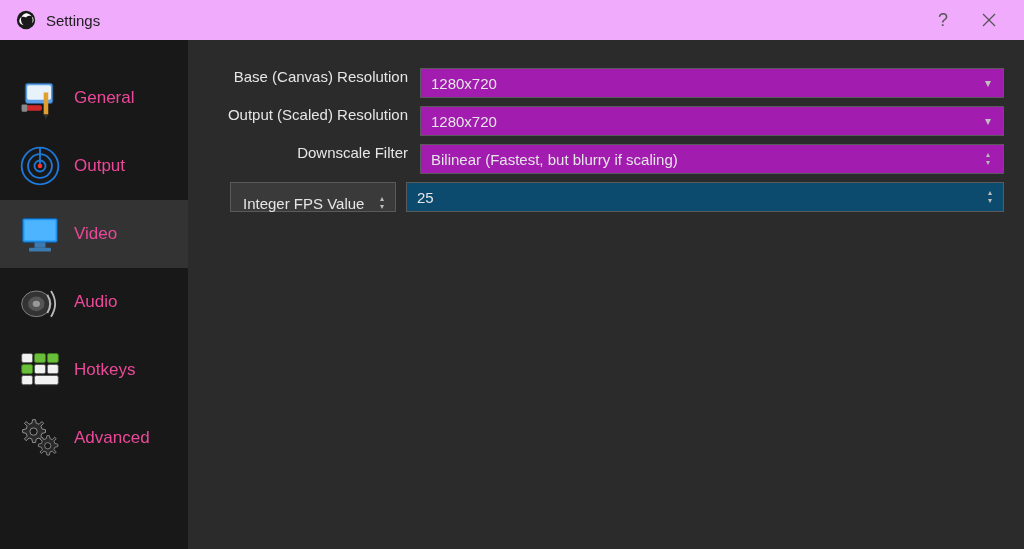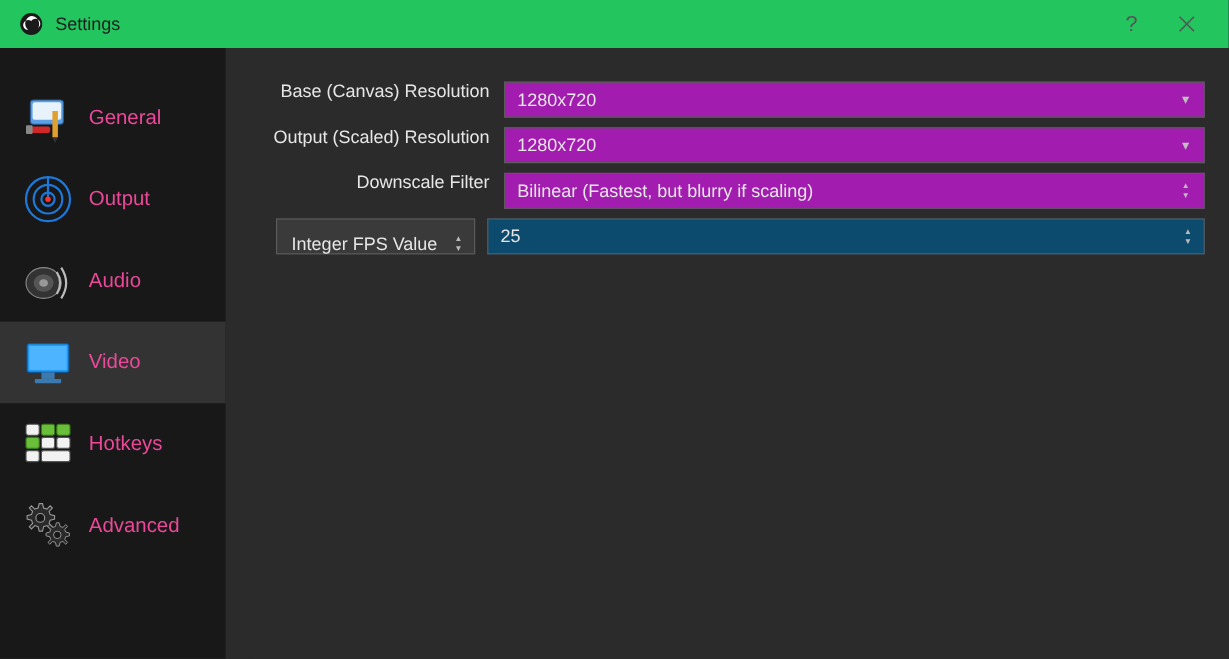--- a/index.html
+++ b/index.html
@@ -1,21 +1,21 @@
 <!DOCTYPE html>
 <html><head>
 <meta charset="utf-8">
 <style>
   * { box-sizing: border-box; margin: 0; padding: 0; font-family: "Segoe UI", Arial, sans-serif; }
   html, body { width: 1024px; height: 549px; background: #2b2b2b; color: #e6e6e6; overflow: hidden; }
 
   
   .titlebar {
     height: 40px;
-    background: #22c55e;
+    background: #f0abfc;
     color: #202020;
     display: flex;
     align-items: center;
     padding: 0 12px 0 16px;
     font-size: 15px;
   }
   .titlebar .app-icon {
     width: 20px; height: 20px;
     margin-right: 10px;
     display: flex; align-items: center; justify-content: center;
@@ -214,44 +214,44 @@
           <circle cx="24" cy="24" r="20" fill="none" stroke="#1e78d8" stroke-width="2"></circle>
           <circle cx="24" cy="24" r="13" fill="none" stroke="#1e78d8" stroke-width="2"></circle>
           <circle cx="24" cy="24" r="6" fill="none" stroke="#1e78d8" stroke-width="2"></circle>
           <line x1="24" y1="24" x2="24" y2="4" stroke="#1e78d8" stroke-width="2"></line>
           <circle cx="24" cy="24" r="2.5" fill="#ff3030"></circle>
         </svg>
       </div>
       <span>Output</span>
     </div>
 
+    <div class="side-item selected">
+      <div class="side-icon">
+        <svg viewBox="0 0 48 48">
+          <rect x="5" y="7" width="38" height="26" rx="2" fill="#2196f3" stroke="#0d5aa0" stroke-width="1"></rect>
+          <rect x="7" y="9" width="34" height="22" fill="#4db4ff"></rect>
+          <rect x="7" y="9" width="34" height="22" fill="url(#g1)"></rect>
+          <rect x="18" y="33" width="12" height="6" fill="#3a7ab0"></rect>
+          <rect x="12" y="39" width="24" height="4" rx="1" fill="#3a7ab0"></rect>
+        </svg>
+      </div>
+      <span>Video</span>
+    </div>
+
     <div class="side-item">
       <div class="side-icon">
         <svg viewBox="0 0 48 48">
           <ellipse cx="20" cy="26" rx="16" ry="14" fill="#333" stroke="#888" stroke-width="1"></ellipse>
           <ellipse cx="20" cy="26" rx="9" ry="8" fill="#555"></ellipse>
           <ellipse cx="20" cy="26" rx="4" ry="3.5" fill="#999"></ellipse>
           <path d="M32 16 q6 10 0 20" fill="none" stroke="#bbb" stroke-width="2"></path>
           <path d="M36 12 q9 14 0 28" fill="none" stroke="#bbb" stroke-width="2"></path>
         </svg>
       </div>
       <span>Audio</span>
-    </div>
-
-    <div class="side-item selected">
-      <div class="side-icon">
-        <svg viewBox="0 0 48 48">
-          <rect x="5" y="7" width="38" height="26" rx="2" fill="#2196f3" stroke="#0d5aa0" stroke-width="1"></rect>
-          <rect x="7" y="9" width="34" height="22" fill="#4db4ff"></rect>
-          <rect x="7" y="9" width="34" height="22" fill="url(#g1)"></rect>
-          <rect x="18" y="33" width="12" height="6" fill="#3a7ab0"></rect>
-          <rect x="12" y="39" width="24" height="4" rx="1" fill="#3a7ab0"></rect>
-        </svg>
-      </div>
-      <span>Video</span>
     </div>
 
     <div class="side-item">
       <div class="side-icon">
         <svg viewBox="0 0 48 48">
           <rect x="4" y="6" width="12" height="10" rx="2" fill="#f2f2f2" stroke="#555"></rect>
           <rect x="18" y="6" width="12" height="10" rx="2" fill="#6abf3a" stroke="#3a7a1a"></rect>
           <rect x="32" y="6" width="12" height="10" rx="2" fill="#6abf3a" stroke="#3a7a1a"></rect>
           <rect x="4" y="18" width="12" height="10" rx="2" fill="#6abf3a" stroke="#3a7a1a"></rect>
           <rect x="18" y="18" width="12" height="10" rx="2" fill="#f2f2f2" stroke="#555"></rect>

